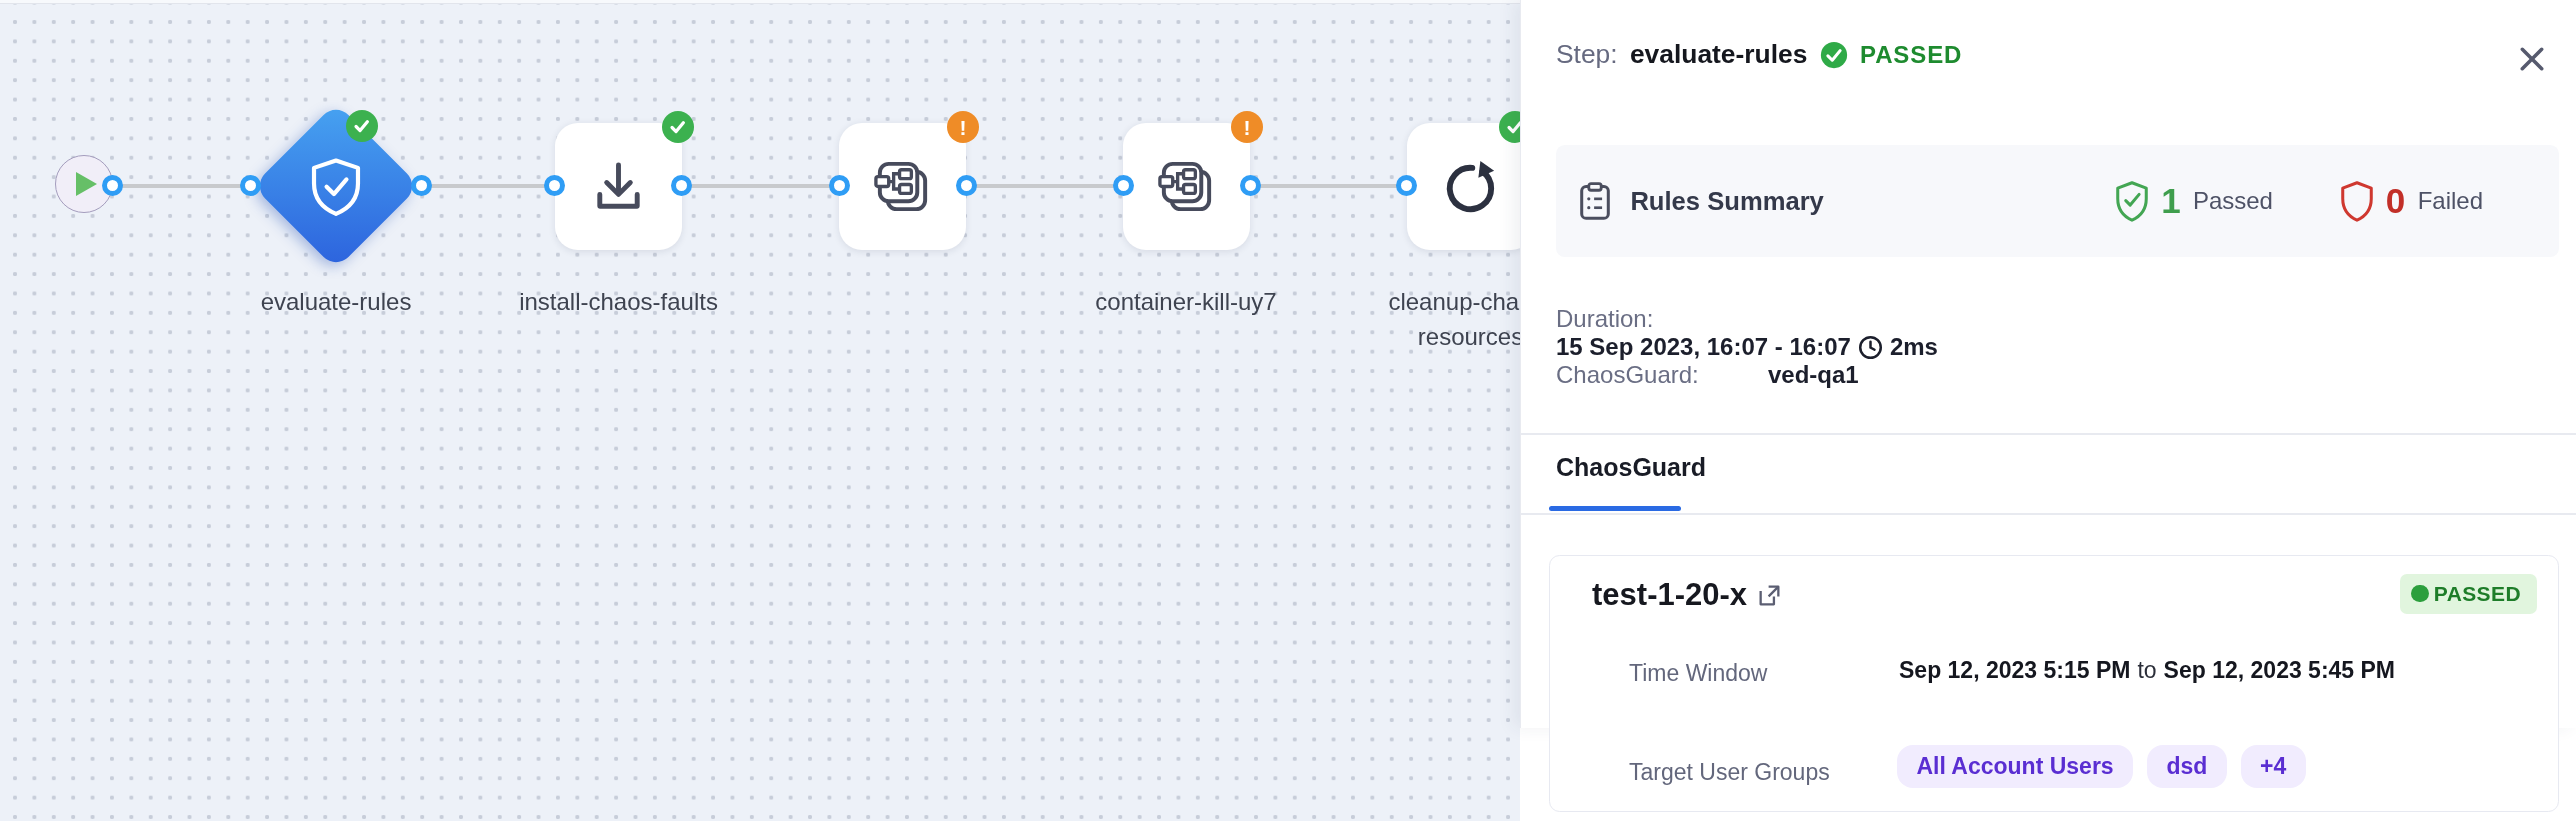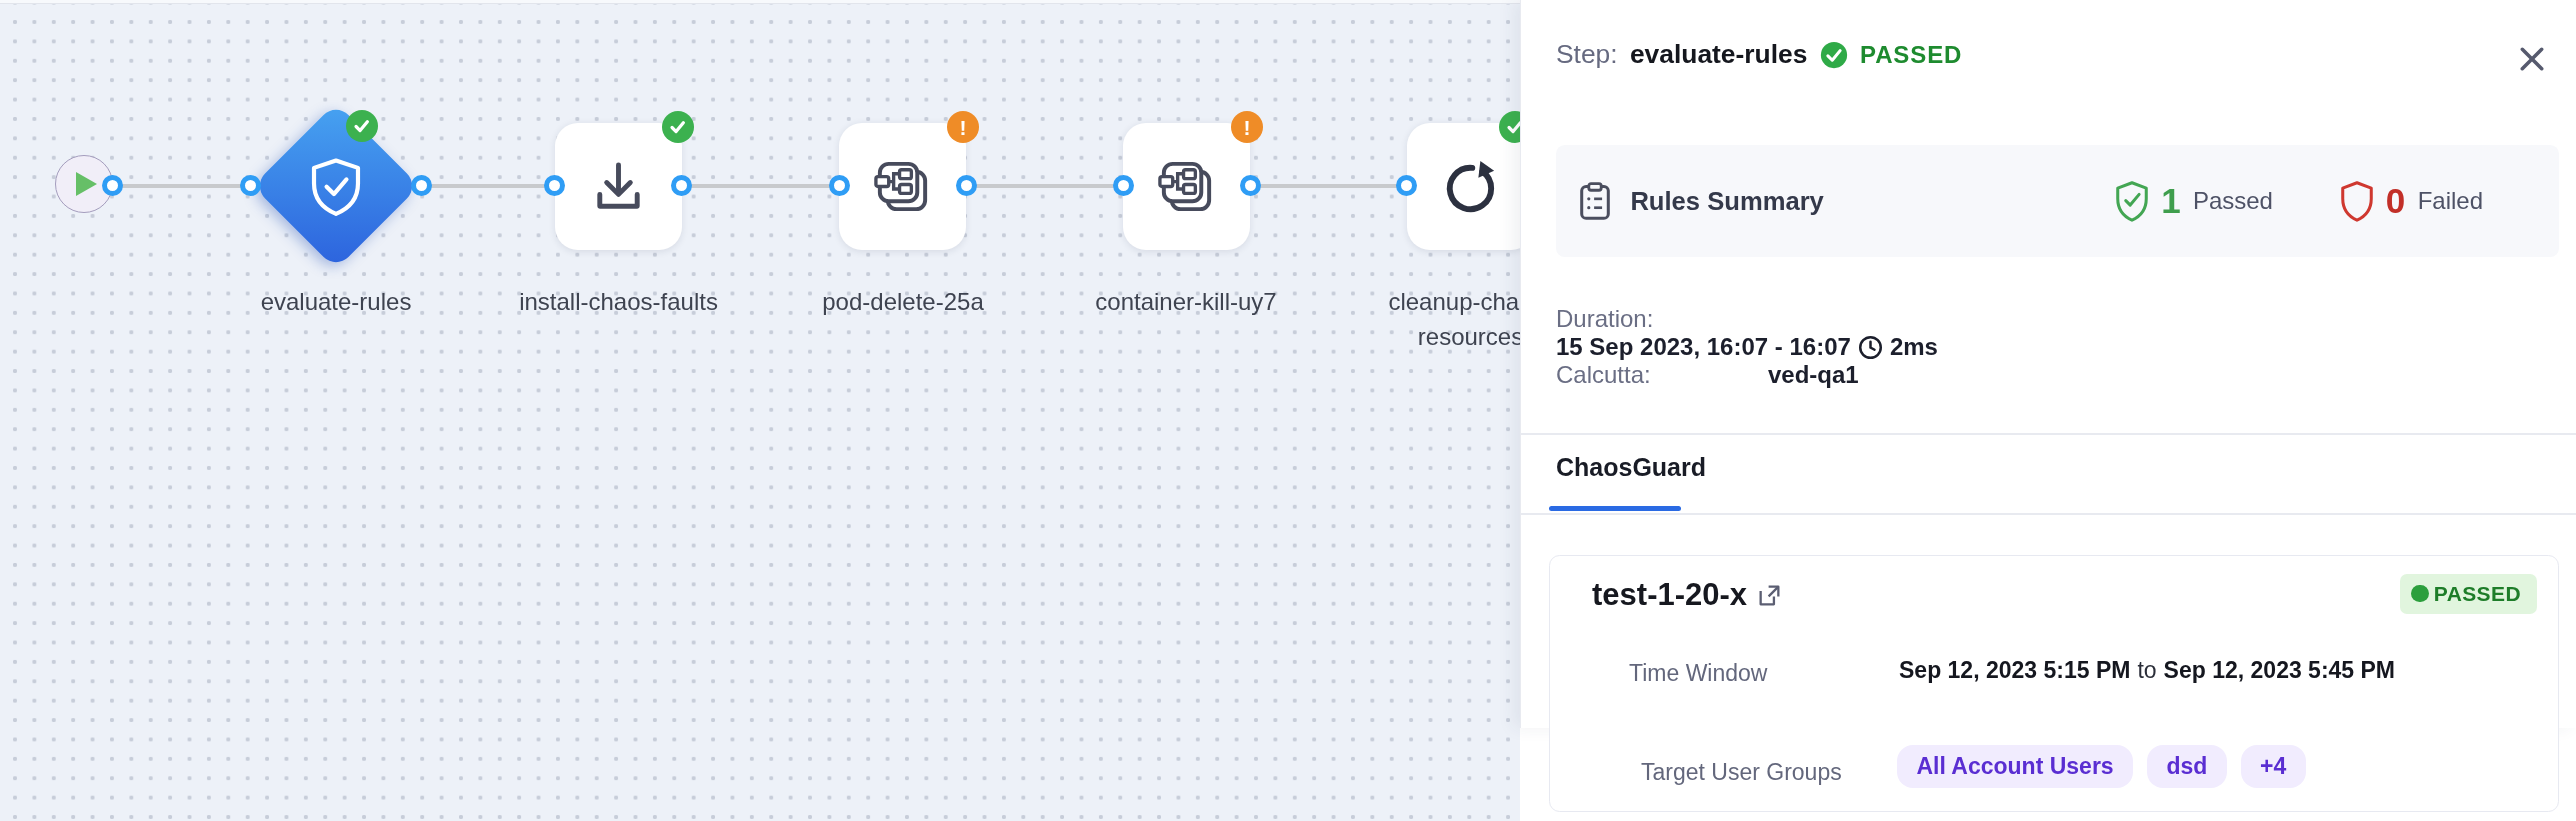--- a/index.html
+++ b/index.html
@@ -146,21 +146,20 @@
         <rect x="29" y="15" width="12" height="9" rx="2" fill="none" stroke="#474b5c" stroke-width="3.4"></rect>
         <rect x="29" y="30" width="12" height="9" rx="2" fill="none" stroke="#474b5c" stroke-width="3.4"></rect>
         <path d="M18 27 H23 V19 H29 M23 27 V34.5 H29" fill="none" stroke="#474b5c" stroke-width="3.4"></path>
       </svg>
     </div>
     <div class="badge orange" style="left:947px; top:111px;">
       <span class="bang">!</span>
     </div>
     <div class="port" style="left:829px;"></div>
     <div class="port" style="left:956px;"></div>
-    <div class="nlabel" style="left:771px; width:264px;">pod-delete-25a</div>
 
     <div class="node-card" style="left:1123px;">
       <svg width="63" height="63" viewBox="0 0 64 64">
         <rect x="17" y="17" width="38" height="38" rx="9" fill="none" stroke="#474b5c" stroke-width="4"></rect>
         <rect x="9" y="9" width="38" height="38" rx="9" fill="#fff" stroke="#474b5c" stroke-width="4"></rect>
         <rect x="5" y="22" width="13" height="10" rx="2" fill="#fff" stroke="#474b5c" stroke-width="3.4"></rect>
         <rect x="29" y="15" width="12" height="9" rx="2" fill="none" stroke="#474b5c" stroke-width="3.4"></rect>
         <rect x="29" y="30" width="12" height="9" rx="2" fill="none" stroke="#474b5c" stroke-width="3.4"></rect>
         <path d="M18 27 H23 V19 H29 M23 27 V34.5 H29" fill="none" stroke="#474b5c" stroke-width="3.4"></path>
       </svg>
@@ -239,21 +238,21 @@
         <span>15 Sep 2023, 16:07 - 16:07</span>
         <svg width="25" height="25" viewBox="0 0 28 28">
           <circle cx="14" cy="14" r="11.5" fill="none" stroke="#1c1f2c" stroke-width="2.8"></circle>
           <polyline points="14,7.5 14,14 18.5,16.5" fill="none" stroke="#1c1f2c" stroke-width="2.8" stroke-linecap="round"></polyline>
         </svg>
         <span>2ms</span>
       </span>
     </div>
 
     <div class="drow" style="top:361px;">
-      <span class="dlabel">Calcutta:</span>
+      <span class="dlabel">ChaosGuard:</span>
       <span class="dval">ved-qa1</span>
     </div>
 
     <div class="divider" style="top:433px;"></div>
     <div class="tab">ChaosGuard</div>
     <div class="tab-underline"></div>
     <div class="divider" style="top:513px;"></div>
 
     <div class="gcard">
       <div class="gname-row">
@@ -269,21 +268,21 @@
         <span class="txt">PASSED</span>
       </div>
 
       <div class="glabel" style="top:104px;">Time Window</div>
       <div class="gval" style="top: 101px; display: flex; gap: 7px;">
         <b>Sep 12, 2023 5:15 PM</b>
         <span class="lite">to</span>
         <b>Sep 12, 2023 5:45 PM</b>
       </div>
 
-      <div class="glabel" style="top:203px;margin-left:12px;">Target User Groups</div>
+      <div class="glabel" style="top:203px;">Target User Groups</div>
       <div class="pills">
         <span class="pill">All Account Users</span>
         <span class="pill">dsd</span>
         <span class="pill">+4</span>
       </div>
     </div>
   </div>
 </div>
 
 

